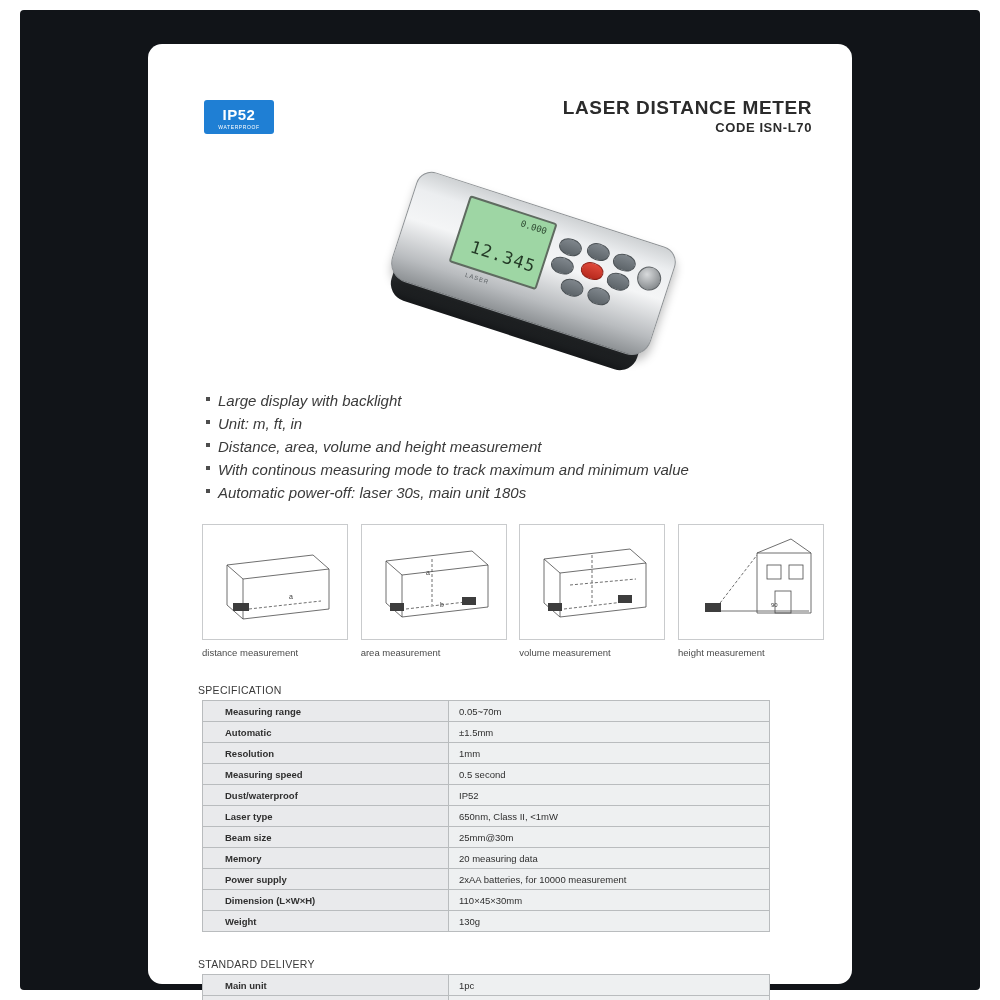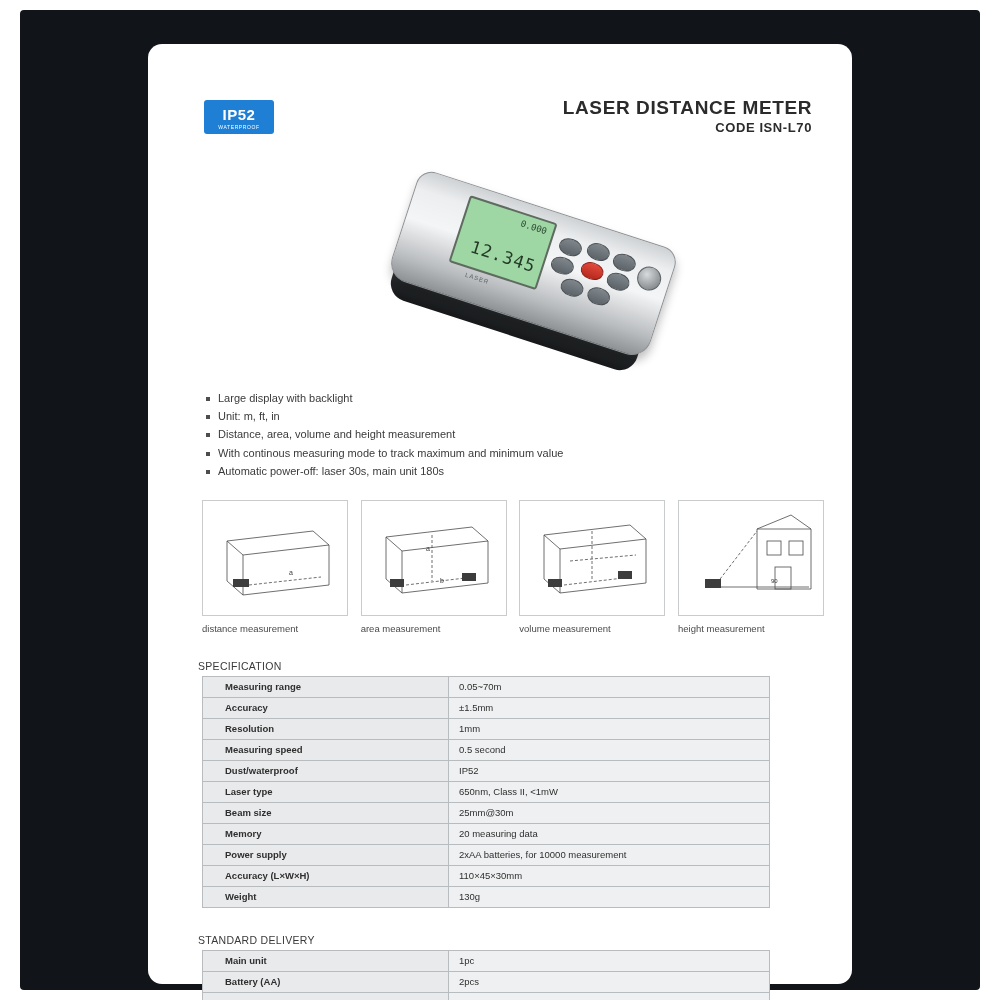--- a/index.html
+++ b/index.html
@@ -204,23 +204,24 @@
   }
   .bullet-sq {
     width: 4px;
     height: 4px;
     background: #4d4d4d;
     margin-top: 5px;
     margin-right: 8px;
     flex: 0 0 auto;
   }
   .feature-text {
-    font-size: 11px;
+    font-size: 15px;
     color: #3a3a3a;
     line-height: 1.2;
+    font-style: italic;
   }
 
   
   .diagrams {
     margin-top: 22px;
     display: flex;
     justify-content: space-between;
     padding: 0 20px 0 24px;
   }
   .diagram-cell {
@@ -417,21 +418,21 @@
     </div>
 
     <div class="section-title">SPECIFICATION</div>
     <table class="spec">
       <tbody>
         <tr>
           <td class="k">Measuring range</td>
           <td class="v">0.05~70m</td>
         </tr>
         <tr>
-          <td class="k">Accuracy</td>
+          <td class="k">Automatic</td>
           <td class="v">±1.5mm</td>
         </tr>
         <tr>
           <td class="k">Resolution</td>
           <td class="v">1mm</td>
         </tr>
         <tr>
           <td class="k">Measuring speed</td>
           <td class="v">0.5 second</td>
         </tr>
@@ -449,21 +450,21 @@
         </tr>
         <tr>
           <td class="k">Memory</td>
           <td class="v">20 measuring data</td>
         </tr>
         <tr>
           <td class="k">Power supply</td>
           <td class="v">2xAA batteries, for 10000 measurement</td>
         </tr>
         <tr>
-          <td class="k">Accuracy (L×W×H)</td>
+          <td class="k">Dimension (L×W×H)</td>
           <td class="v">110×45×30mm</td>
         </tr>
         <tr>
           <td class="k">Weight</td>
           <td class="v">130g</td>
         </tr>
       </tbody>
     </table>
 
     <div class="delivery-wrap">

